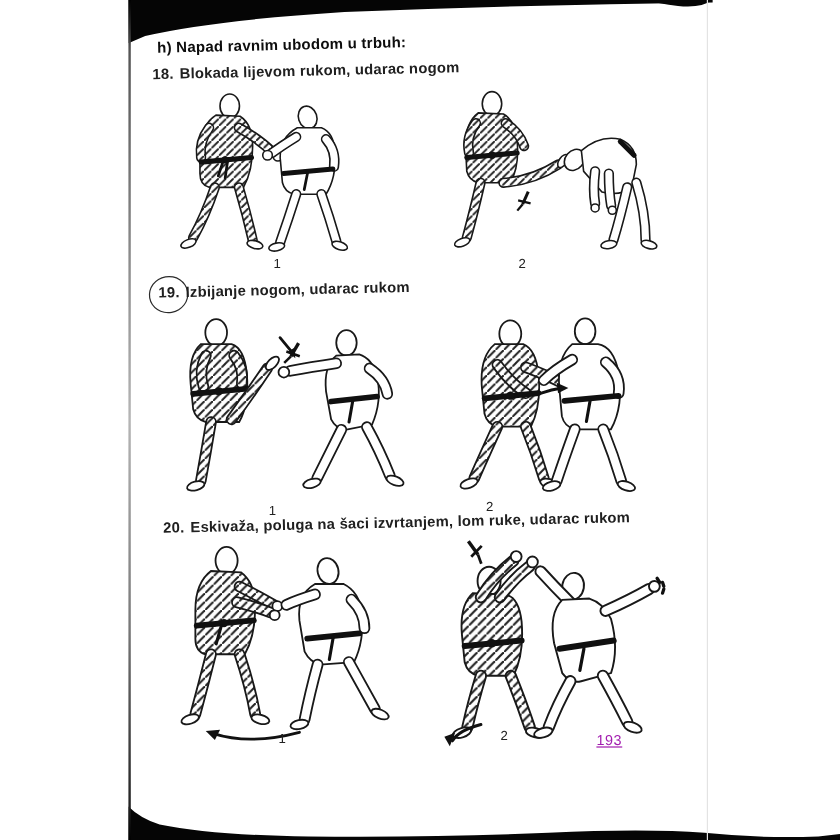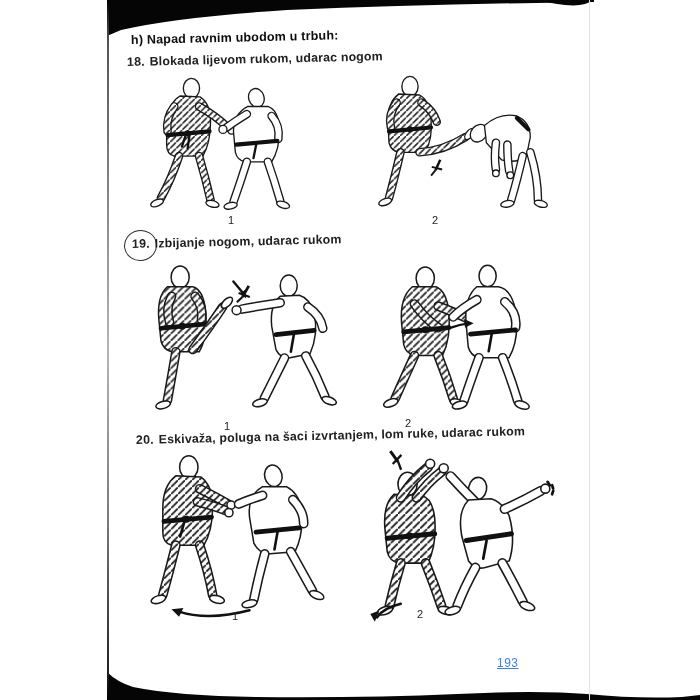--- a/index.html
+++ b/index.html
@@ -13,21 +13,21 @@
        transform:rotate(-1.3deg);transform-origin:left center;}
   .hdr{left:131px;top:33px;font-size:12.5px;color:#0d0d0d;}
   .item{font-size:12.3px;color:#202020;}
   .item .num{margin-right:5px;}
   .i18{left:127px;top:55px;}
   .i19{left:132px;top:237px;}
   .i20{left:136px;top:433px;}
   .pen-circle{position:absolute;left:124px;top:230px;width:31px;height:29px;border:1.6px solid #2b2b2b;
        border-radius:50%;transform:rotate(-10deg);background:transparent;}
   .figlabel{position:absolute;font-size:11px;color:#222;font-weight:400;}
-  .pagenum{position:absolute;left:497px;top:656px;font-size:12px;color:#3b82f6;letter-spacing:.5px;text-decoration:underline;}
+  .pagenum{position:absolute;left:497px;top:610px;font-size:12px;color:#a21caf;letter-spacing:.5px;text-decoration:underline;}
   .panel{position:absolute;}
   .sh{stroke:#191919;stroke-width:1.4;}
   .tu{fill:none;stroke:#191919;stroke-width:9;stroke-linecap:round;}
   .to{fill:none;stroke-width:6.2;stroke-linecap:round;}
   .belt{fill:none;stroke:#101010;stroke-width:4.4;stroke-linecap:round;}
   .bt{fill:none;stroke:#101010;stroke-width:2.4;stroke-linecap:round;}
   .pen{fill:none;stroke:#111;stroke-width:2.2;stroke-linecap:round;}
   .ft{fill:#fff;stroke:#191919;stroke-width:1.4;}
 </style>
 </head>

